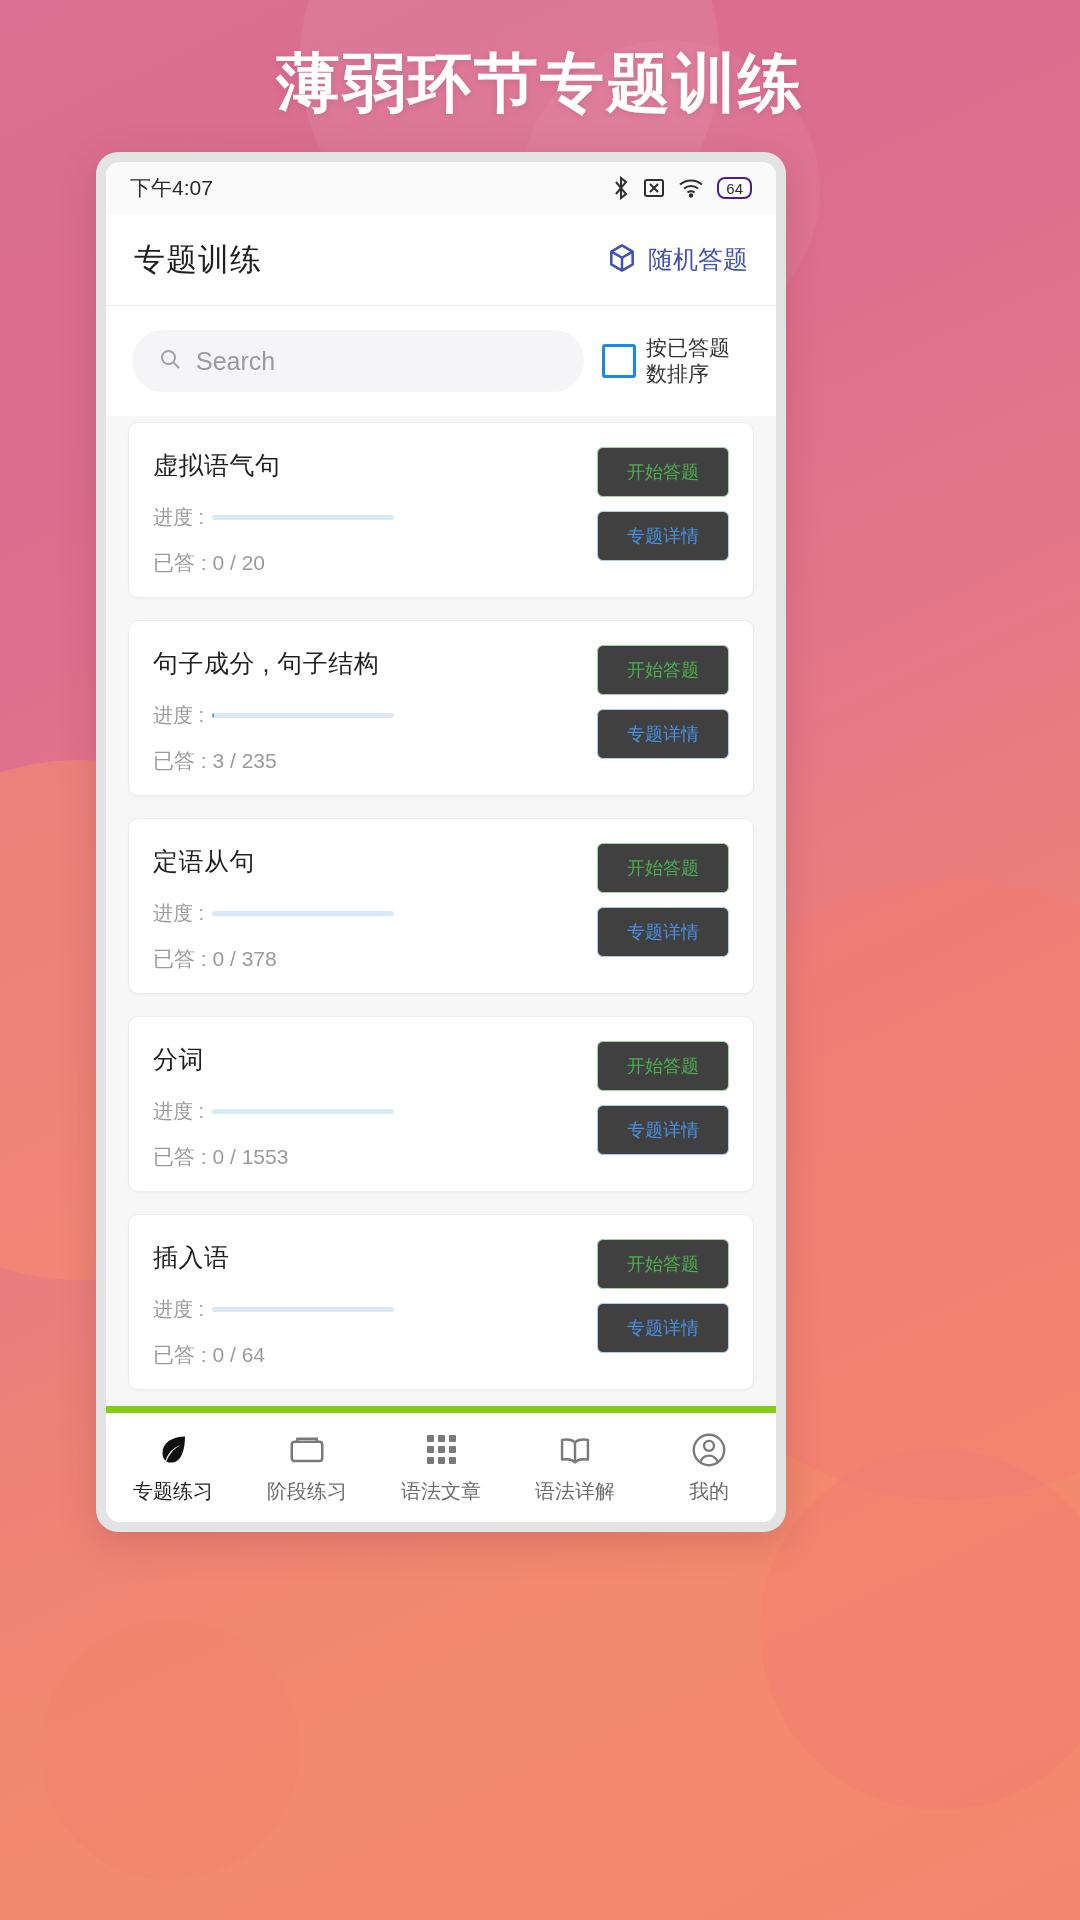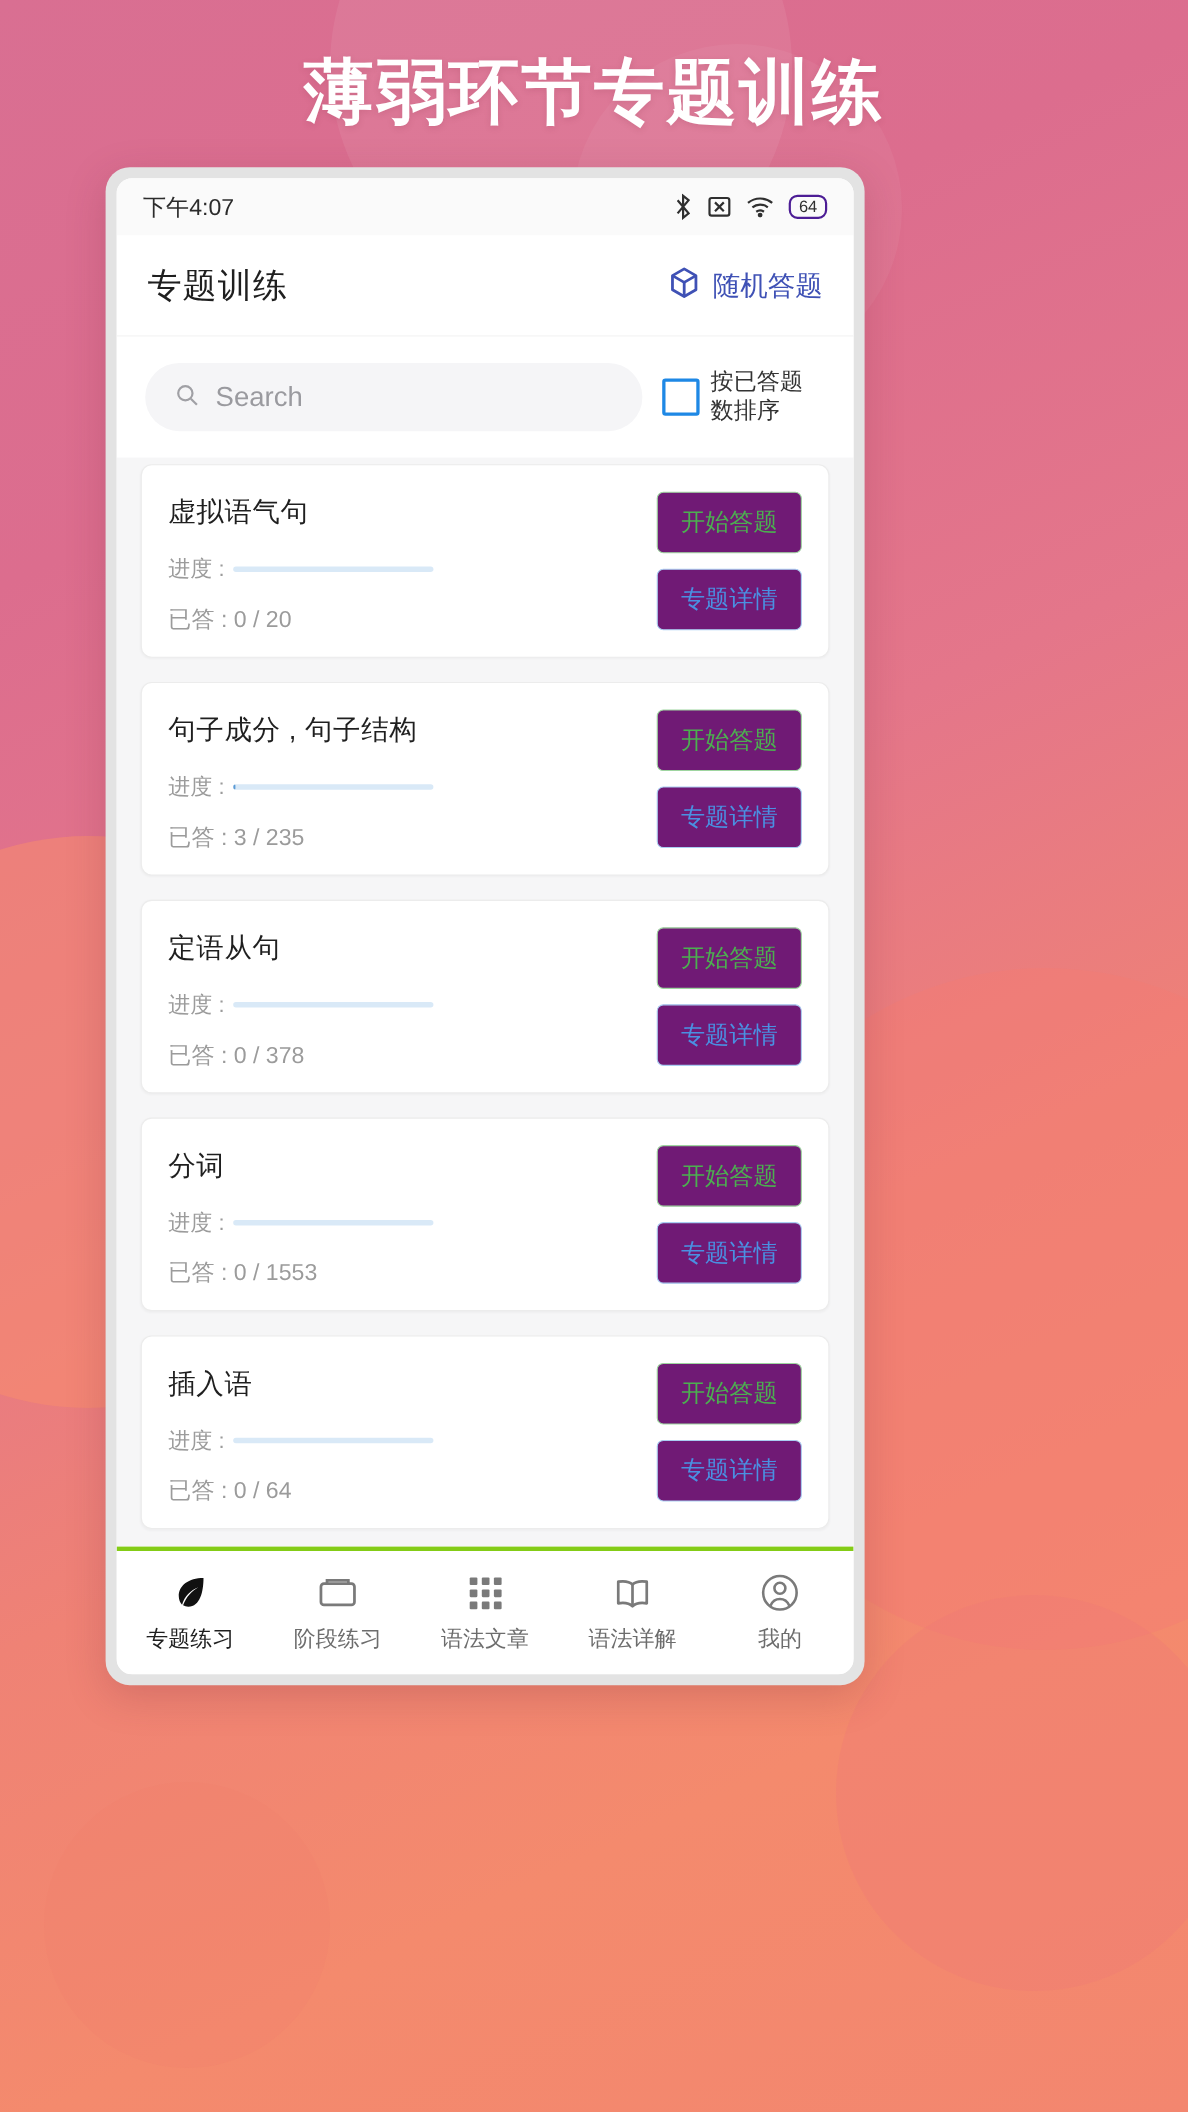--- a/index.html
+++ b/index.html
@@ -125,30 +125,30 @@
     width: 182px; height: 5px; background: #d9e9f7;
     border-radius: 3px; position: relative; overflow: hidden;
   }
   .prog-fill { position: absolute; left: 0; top: 0; height: 100%; background: #5b9bd5; border-radius: 3px; }
   .card-count { font-size: 21px; color: #9b9b9b; }
   .card-actions {
     flex: 0 0 auto; display: flex; flex-direction: column;
     gap: 14px; align-items: stretch; padding-top: 2px;
   }
   .btn {
-    font-size: 22px; padding: 12px 18px; border-radius: 6px;
-    background: #701a75; text-align: center; min-width: 132px;
+    font-size: 18px; padding: 12px 18px; border-radius: 6px;
+    background: #404040; text-align: center; min-width: 132px;
   }
   .btn-start { color: #4caf50; border: 1px solid #9ed5a0; }
   .btn-detail { color: #4a90e2; border: 1px solid #a9cdf2; }
 
   
   .bottomnav {
     flex: 0 0 116px; background: #ffffff;
-    border-top: 4px solid #84cc16;
+    border-top: 7px solid #84cc16;
     display: flex; align-items: center;
   }
   .nav-item {
     flex: 1 1 0; display: flex; flex-direction: column;
     align-items: center; justify-content: center; gap: 9px;
   }
   .nav-label { font-size: 20px; color: #6d6d6d; }
   .nav-item.active .nav-label { color: #1f1f1f; }
   .nav-ico { height: 38px; display: flex; align-items: center; justify-content: center; color: #7a7a7a; }
   .nav-item.active .nav-ico { color: #111; }

